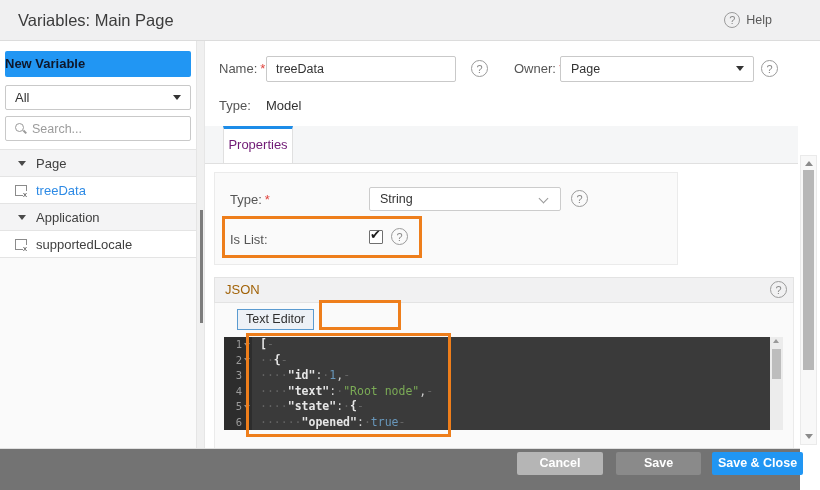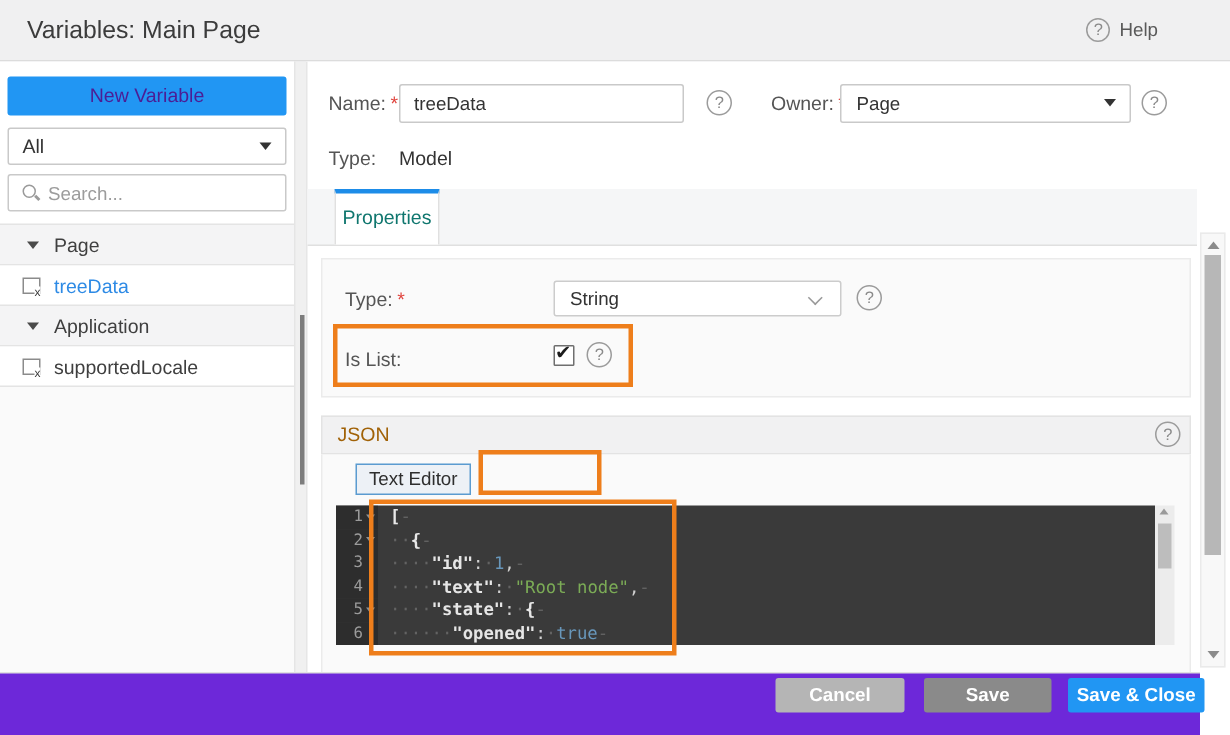--- a/index.html
+++ b/index.html
@@ -10,21 +10,21 @@
   
   .hdr { position:absolute; left:0; top:0; width:820px; height:41px; background:#f0f0f1; border-bottom:1px solid #dcdcdc; }
   .hdr-title { position:absolute; left:18px; top:0; line-height:40px; font-size:16.5px; color:#3c3c3c; }
   .hdr-help { position:absolute; right:48px; top:0; height:40px; display:flex; align-items:center; gap:6px; cursor:pointer; color:#595959; font-size:12.5px; }
 
   .qicon { width:17px; height:17px; border:1px solid #9b9b9b; border-radius:50%; color:#8a8a8a; font-size:11px; display:flex; align-items:center; justify-content:center; background:transparent; flex:none; }
   .qicon.sm { width:16px; height:16px; }
 
   
   .sidebar { position:absolute; left:0; top:41px; width:196px; height:407px; background:#fff; }
-  .btn-new { position:absolute; left:5px; top:10px; width:186px; height:26px; background:#2196f3; color:#4c1d95; font-weight:normal; font-size:13px; text-align:center; line-height:26px; border-radius:2px; cursor:pointer; }
+  .btn-new { position:absolute; left:5px; top:10px; width:186px; height:26px; background:#2196f3; color:#0f172a; font-weight:bold; font-size:13px; text-align:left; line-height:26px; border-radius:2px; cursor:pointer; }
   .sb-select { position:absolute; left:5px; top:44px; width:186px; height:25px; border:1px solid #c9c9c9; border-radius:2px; background:#fff; cursor:pointer; }
   .sb-select .val { position:absolute; left:9px; line-height:23px; color:#333; }
   .caret { position:absolute; right:9px; top:9px; width:0; height:0; border-left:4px solid transparent; border-right:4px solid transparent; border-top:5px solid #333; }
   .sb-search { position:absolute; left:5px; top:75px; width:186px; height:25px; border:1px solid #c9c9c9; border-radius:2px; background:#fff; }
   .mag { position:absolute; left:9px; top:6px; width:9px; height:9px; border:1.5px solid #9a9a9a; border-radius:50%; }
   .mag::after { content:""; position:absolute; left:7px; top:7px; width:4px; height:1.5px; background:#9a9a9a; transform:rotate(45deg); }
   .sb-search input { position:absolute; left:26px; top:1px; width:150px; height:21px; border:none; outline:none; font-family:"Liberation Sans",sans-serif; font-size:12.5px; color:#555; background:transparent; }
   .sb-search input::placeholder { color:#9c9c9c; }
   .tree { position:absolute; left:0; top:108px; width:196px; border-top:1px solid #e4e4e4; }
   .trow { position:relative; height:27px; border-bottom:1px solid #e4e4e4; cursor:pointer; display:flex; align-items:center; }
@@ -53,24 +53,24 @@
   .fld-owner-label { position:absolute; left:309px; top:15px; line-height:26px; }
   .owner-select { position:absolute; left:355px; top:15px; width:194px; height:26px; border:1px solid #c9c9c9; border-radius:2px; background:#fff; cursor:pointer; }
   .owner-select .val { position:absolute; left:10px; line-height:24px; color:#333; font-size:12.5px; }
   .q-owner { position:absolute; left:556px; top:19px; cursor:pointer; }
   .type-label { position:absolute; left:14px; top:57px; }
   .type-value { position:absolute; left:61px; top:57px; color:#333; }
 
   
   .tabstrip { position:absolute; left:0; top:85px; width:593px; height:38px; background:#f5f6f7; border-bottom:1px solid #e0e0e0; padding-left:18px; display:flex; align-items:stretch; }
   .tab { width:68px; text-align:center; line-height:36px; color:#555; cursor:pointer; }
-  .tab.active { width:70px; background:#fff; border-left:1px solid #e0e0e0; border-right:1px solid #e0e0e0; border-top:3px solid #1d8ce8; line-height:32px; color:#0f766e; }
-
-  
-  .prop-panel { position:absolute; left:9px; top:131px; width:580px; height:93px; background:#fafafa; border:1px solid #ebebeb; }
+  .tab.active { width:70px; background:#fff; border-left:1px solid #e0e0e0; border-right:1px solid #e0e0e0; border-top:3px solid #1d8ce8; line-height:32px; color:#701a75; }
+
+  
+  .prop-panel { position:absolute; left:9px; top:131px; width:464px; height:93px; background:#fafafa; border:1px solid #ebebeb; }
   .pp-type-label { position:absolute; left:15px; top:19px; }
   .pp-select { position:absolute; left:154px; top:14px; width:192px; height:24px; background:#fff; border:1px solid #ccc; border-radius:2px; cursor:pointer; }
   .pp-select .val { position:absolute; left:10px; line-height:22px; font-size:12.5px; color:#333; }
   .chev { position:absolute; right:13px; top:7px; width:7px; height:7px; border-right:1.5px solid #999; border-bottom:1.5px solid #999; transform:rotate(45deg); }
   .q-type { position:absolute; left:356px; top:17px; cursor:pointer; }
   .pp-islist-label { position:absolute; left:15px; top:59px; }
   .chk { position:absolute; left:154px; top:57px; width:14px; height:14px; border:1px solid #6f6f6f; border-radius:1px; background:#fff; cursor:pointer; }
   .chk .mark { position:absolute; left:0px; top:-4px; font-size:13px; color:#1c1c1c; }
   .q-islist { position:absolute; left:176px; top:55px; cursor:pointer; }
 
@@ -110,21 +110,21 @@
   .hl-texteditor { left:114px; top:259px; width:82px; height:30px; }
   .hl-code { left:41px; top:292px; width:205px; height:104px; }
 
   
   .out-scroll { position:absolute; left:800px; top:155px; width:17px; height:290px; background:#f8f8f8; border:1px solid #eaeaea; }
   .out-scroll .up { position:absolute; top:5px; left:4px; width:0; height:0; border-left:4px solid transparent; border-right:4px solid transparent; border-bottom:5px solid #8b8b8b; }
   .out-scroll .down { position:absolute; bottom:5px; left:4px; width:0; height:0; border-left:4px solid transparent; border-right:4px solid transparent; border-top:5px solid #8b8b8b; }
   .out-scroll .thumb { position:absolute; left:2px; top:14px; width:11px; height:200px; background:#b7b7b7; }
 
   
-  .footer { position:absolute; left:0; top:448px; width:800px; height:42px; background:#6d28d9; border-top:1px solid #e0e0e0; }
+  .footer { position:absolute; left:0; top:448px; width:800px; height:42px; background:#737373; border-top:1px solid #e0e0e0; }
   .fbtn { position:absolute; top:3px; height:23px; line-height:23px; text-align:center; color:#fff; font-weight:bold; font-size:12.5px; border-radius:2px; cursor:pointer; }
   .fbtn.light { left:517px; width:86px; background:#b5b5b5; }
   .fbtn.dark { left:616px; width:85px; background:#8a8a8a; }
   .fbtn.primary { left:712px; width:91px; background:#2196f3; }
 </style>
 </head>
 <body>
 
 <div id="page">
 

